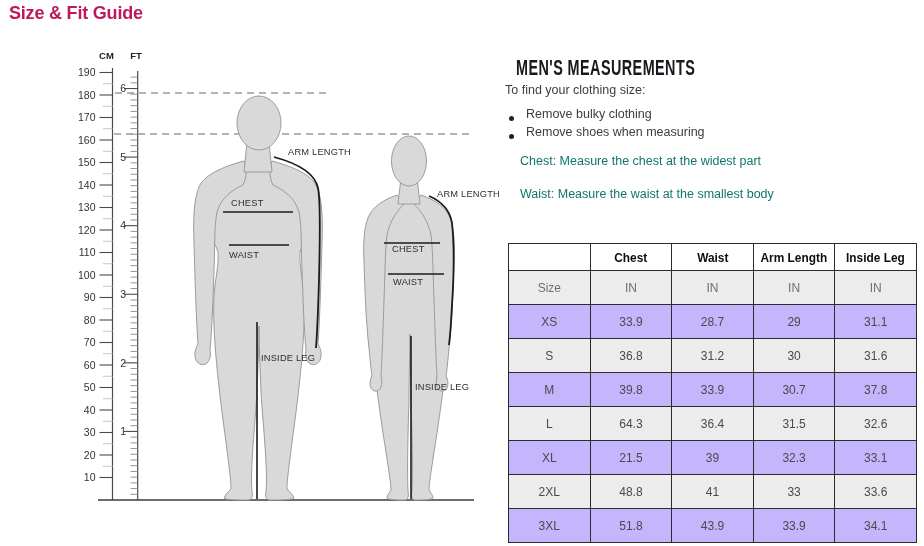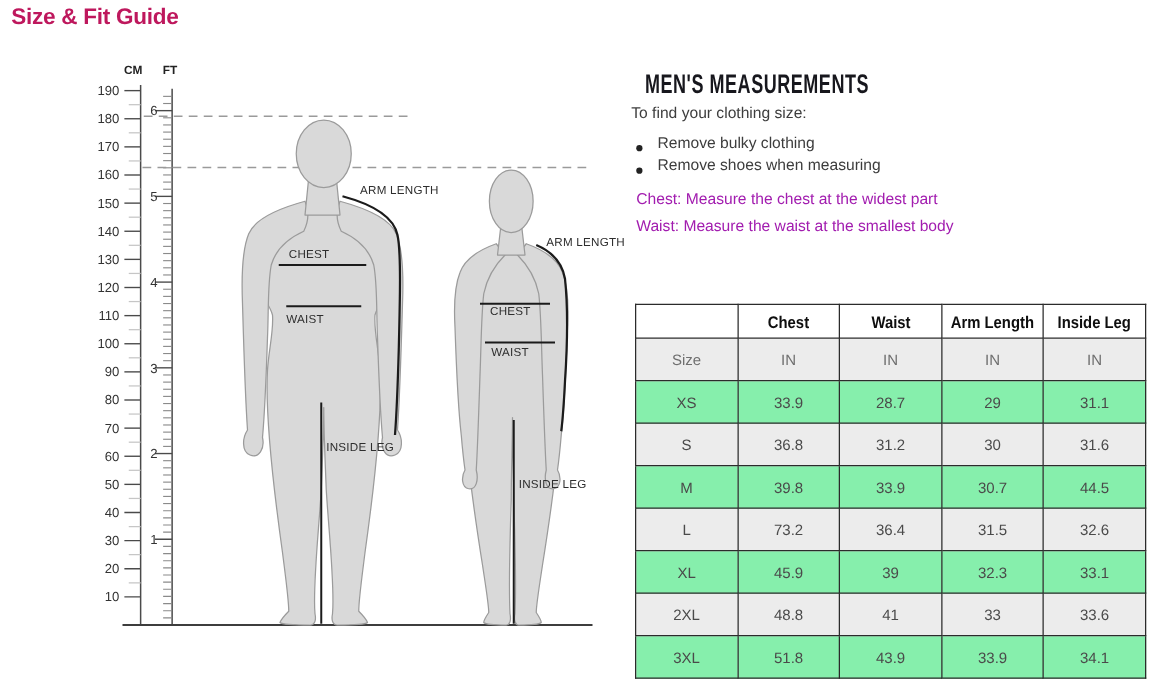--- a/index.html
+++ b/index.html
@@ -15,28 +15,28 @@
 
   .info{position:absolute;left:505px;top:42px;width:416px;}
   .info h2{margin:11px;height:19px;white-space:nowrap;}
   .condensed{display:inline-block;font-size:20px;font-weight:700;color:#17171d;
     transform:scale(0.72,1.08);transform-origin:0 60%;letter-spacing:0.6px;white-space:nowrap;}
   .intro{margin-top:7px;font-size:12.5px;color:#3d3d3d;height:15px;}
   ul.bullets{list-style:none;margin:5px 0 0 0;padding:0;}
   ul.bullets li{display:flex;align-items:flex-end;height:18px;font-size:12.5px;color:#3d3d3d;}
   ul.bullets .dot{width:5px;height:5px;border-radius:50%;background:#222;margin:0 12px 0 4px;flex:0 0 auto;}
   .notes{margin-top:13px;}
-  .notes p{margin:4px;height:18px;font-size:12.5px;color:#a21caf;}
+  .notes p{margin:15px;height:18px;font-size:12.5px;color:#0f766e;}
 
   .tablewrap{position:absolute;left:508px;top:243px;}
   table.sizes{border-collapse:collapse;table-layout:fixed;width:409px;}
   table.sizes th,table.sizes td{border:1px solid #2b2b2b;text-align:center;padding:0;}
   table.sizes thead th{height:26px;font-size:13.5px;font-weight:700;color:#0e0e0e;background:#fff;}
   table.sizes thead th span{display:inline-block;transform:scaleX(0.88);white-space:nowrap;}
-  table.sizes td{height:33px;font-size:12px;color:#4a4a4a;background:#86efac;}
+  table.sizes td{height:33px;font-size:12px;color:#4a4a4a;background:#c4b5fd;}
   table.sizes tr.unit td{color:#6f6f6f;}
   table.sizes tr.stripe td{background:#ececec;}
   table.sizes td:first-child{width:84px;}
 </style>
 </head>
 <body>
 
 <div class="page">
 
   <div class="page-title">Size &amp; Fit Guide</div>
@@ -316,32 +316,32 @@
             <td>36.8</td>
             <td>31.2</td>
             <td>30</td>
             <td>31.6</td>
           </tr>
           <tr>
             <td>M</td>
             <td>39.8</td>
             <td>33.9</td>
             <td>30.7</td>
-            <td>44.5</td>
+            <td>37.8</td>
           </tr>
           <tr class="stripe">
             <td>L</td>
-            <td>73.2</td>
+            <td>64.3</td>
             <td>36.4</td>
             <td>31.5</td>
             <td>32.6</td>
           </tr>
           <tr>
             <td>XL</td>
-            <td>45.9</td>
+            <td>21.5</td>
             <td>39</td>
             <td>32.3</td>
             <td>33.1</td>
           </tr>
           <tr class="stripe">
             <td>2XL</td>
             <td>48.8</td>
             <td>41</td>
             <td>33</td>
             <td>33.6</td>

